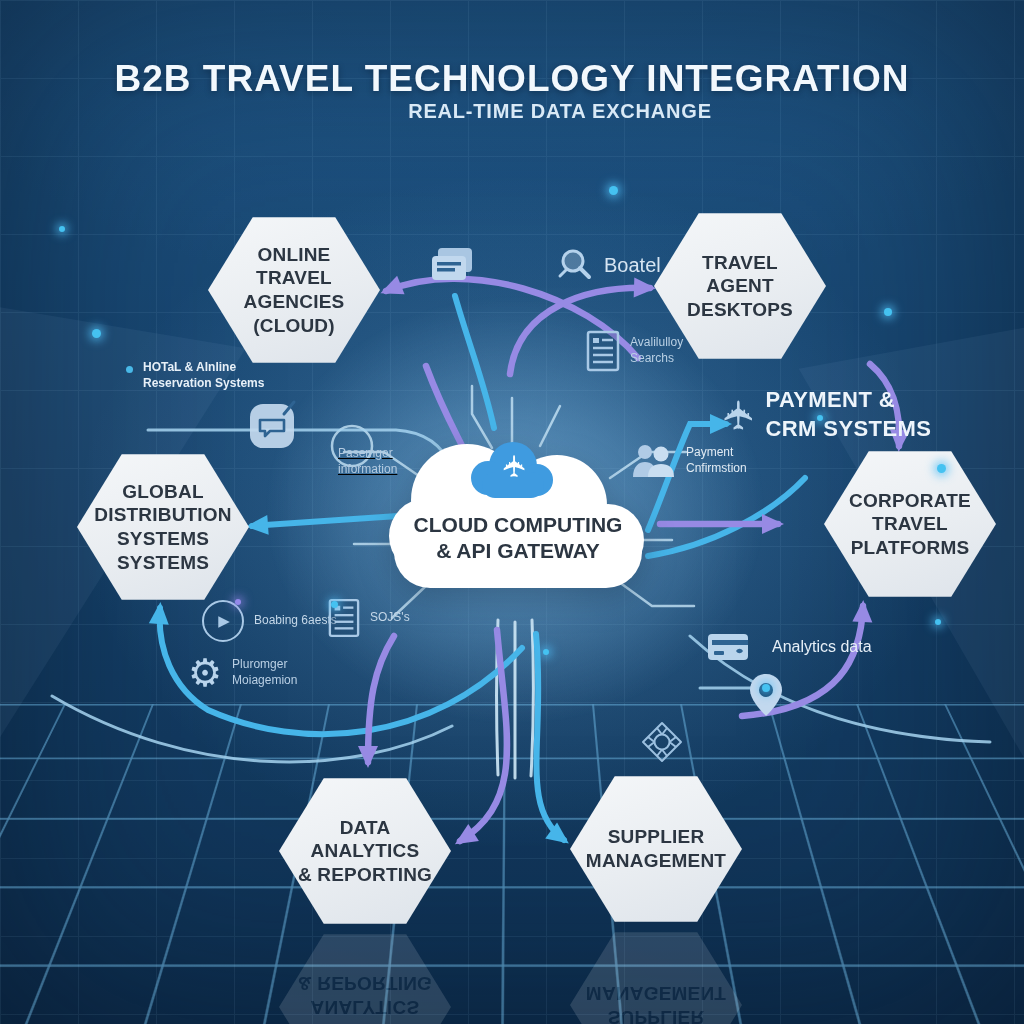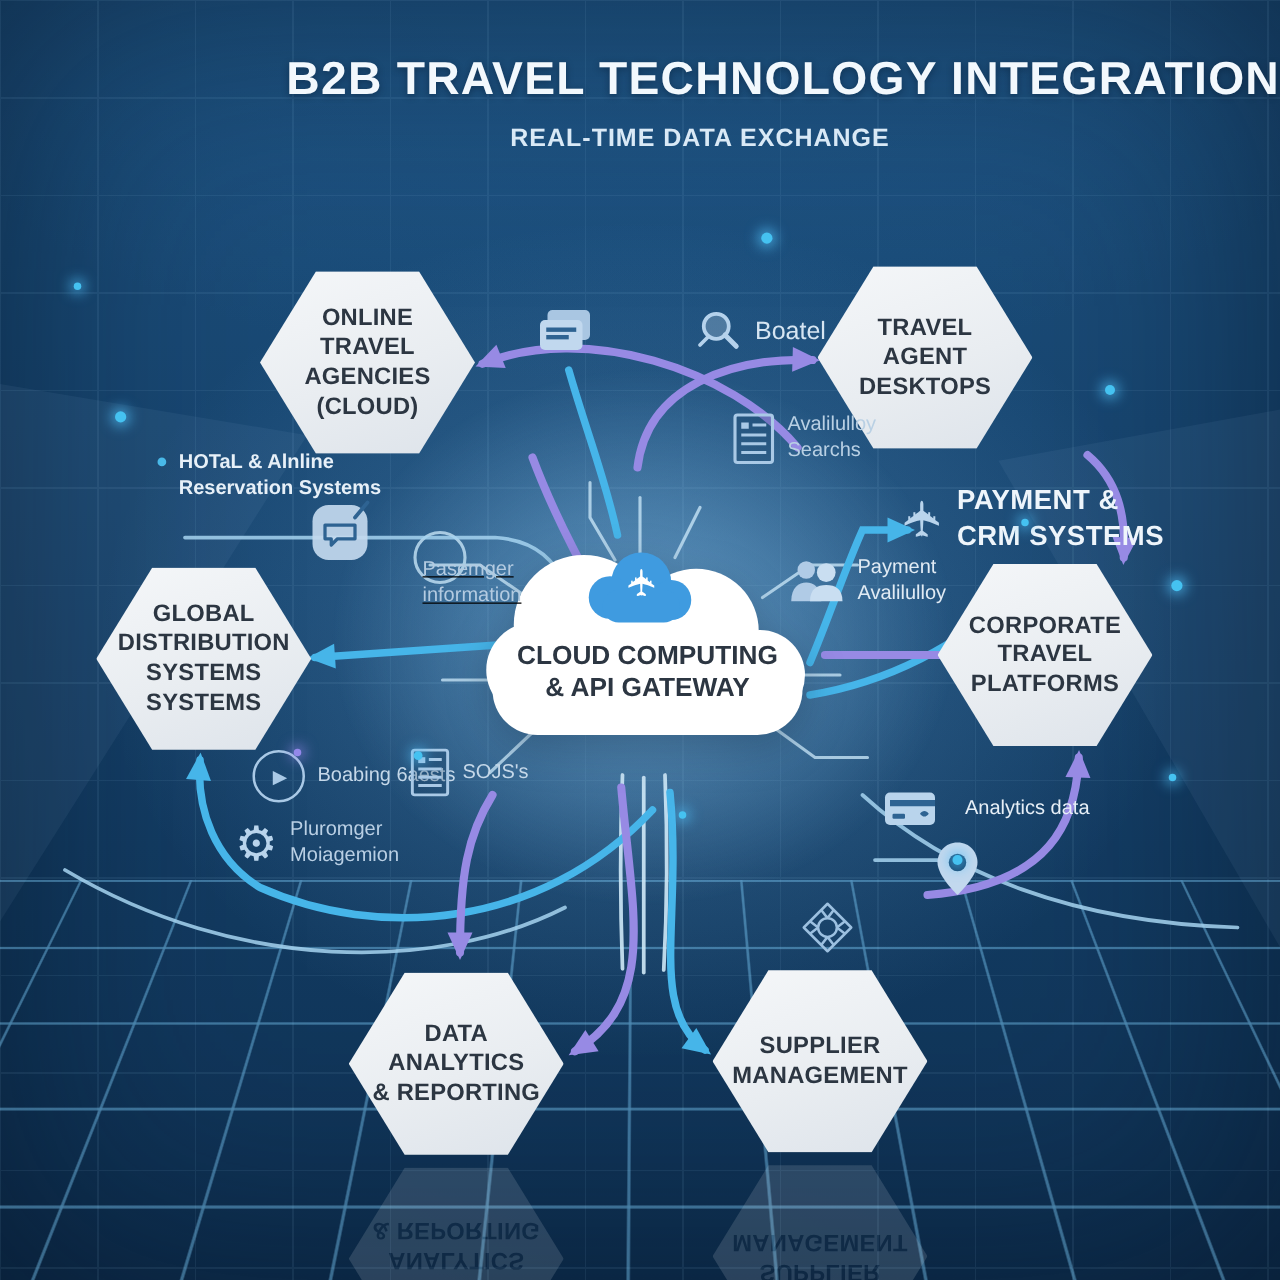--- a/index.html
+++ b/index.html
@@ -26,57 +26,57 @@
   .beam{position:absolute;inset:0;pointer-events:none;background:rgba(195,225,250,.06);}
   .beam-left{clip-path:polygon(0 72%, 24% 34%, 0 30%);}
   .beam-right{clip-path:polygon(100% 74%, 78% 36%, 100% 32%);}
 
   .glow{position:absolute;left:265px;top:295px;width:500px;height:430px;pointer-events:none;
     background:radial-gradient(closest-side, rgba(150,210,250,.5), rgba(150,210,250,0));}
 
   .wires{position:absolute;left:0;top:0;}
 
   
-  .title{position:absolute;top:42px;left:0;width:100%;text-align:right;
+  .title{position:absolute;top:58px;left:0;width:100%;text-align:center;
     font-size:37px;font-weight:700;letter-spacing:1px;color:#f2f8fd;
     text-shadow:0 2px 6px rgba(0,20,40,.4);}
   .subtitle{position:absolute;left:0;width:100%;text-align:center;
     font-weight:700;font-size:20px;letter-spacing:.8px;color:#d9e9f6;padding-left:48px;}
   .subtitle.s1{top:100px}.subtitle.s2{top:129px}
 
   
   .hex{position:absolute;width:172px;height:150px;
     clip-path:polygon(26% 1.5%, 74% 1.5%, 100% 50%, 74% 98.5%, 26% 98.5%, 0% 50%);
     background:linear-gradient(160deg,#f5f7f9 0%,#e9edf1 55%,#dde3ea 100%);
     display:flex;align-items:center;justify-content:center;
     filter:drop-shadow(0 8px 12px rgba(0,18,40,.30));}
   .hex .lbl{white-space:pre-line;text-align:center;font-weight:700;font-size:19px;
     line-height:1.24;color:#2c3642;letter-spacing:.2px;}
   #hex-otas{left:208px;top:215px;}
   #hex-tad{left:654px;top:211px;}
   #hex-gds{left:77px;top:452px;}
-  #hex-corp{left:750px;top:449px;}
+  #hex-corp{left:824px;top:449px;}
   #hex-da{left:279px;top:776px;}
   #hex-sup{left:570px;top:774px;}
   .hex.reflection{transform:scaleY(-1);opacity:.14;filter:blur(.6px);}
   #hex-da-refl{left:279px;top:932px;}
   #hex-sup-refl{left:570px;top:930px;}
 
   
   .cloud-wrap{position:absolute;left:372px;top:420px;width:292px;height:196px;}
   .cloud-wrap svg{position:absolute;left:0;top:0;filter:drop-shadow(0 10px 16px rgba(0,18,40,.28));}
   .cloud-label{position:absolute;left:0;top:92px;width:100%;text-align:center;
     white-space:pre-line;font-weight:700;font-size:21px;line-height:1.25;color:#2c3642;}
   .cloud-plane{position:absolute;left:118px;top:22px;width:48px;height:48px;display:flex;
     align-items:center;justify-content:center;color:#fff;font-size:30px;
     transform:rotate(-90deg);font-family:"DejaVu Sans",sans-serif;}
 
   
   .ann{position:absolute;display:flex;align-items:center;gap:10px;}
-  .ann .txt{white-space:pre-line;font-size:16px;line-height:1.3;color:#c5d8e9;}
+  .ann .txt{white-space:pre-line;font-size:12px;line-height:1.3;color:#c5d8e9;}
   #ann-reservation{left:126px;top:360px;align-items:flex-start;}
   #ann-reservation .txt{color:#e7f0f8;font-weight:600;}
   #ann-passenger-info{left:338px;top:446px;text-decoration:underline;}
   #ann-passenger-info .txt{color:#b4cbe1;}
   #ann-boatel{left:556px;top:246px;}
   #ann-boatel .txt{color:#d6e5f2;font-size:20px;}
   #ann-availability{left:586px;top:330px;}
   #ann-availability .txt{color:#b9d0e4;}
   #ann-payment-crm{left:722px;top:386px;}
   #ann-payment-crm .txt{color:#eef5fb;font-weight:700;font-size:22px;letter-spacing:.4px;}
@@ -280,21 +280,21 @@
   </div>
 
   <div class="ann" id="ann-payment-conf">
     <svg width="46" height="34" viewBox="0 0 46 34">
       <circle cx="15" cy="8" r="7" fill="#b0cbe6"></circle>
       <path d="M3 33 C3 22 9 18 15 18 C21 18 27 22 27 33 Z" fill="#b0cbe6"></path>
       <circle cx="31" cy="10" r="7.5" fill="#c9def1"></circle>
       <path d="M18 33 C18 23 24 20 31 20 C38 20 44 23 44 33 Z" fill="#c9def1"></path>
     </svg>
     <span class="txt">Payment
-Avalilulloy</span>
+Cnfirmstion</span>
   </div>
 
   <div class="ann" id="ann-booking">
     <span class="play-wrap">
       <span class="play-glyph">▶</span>
     </span>
     <span class="txt">Boabing 6aests</span>
   </div>
 
   <div class="ann" id="ann-sojs">

